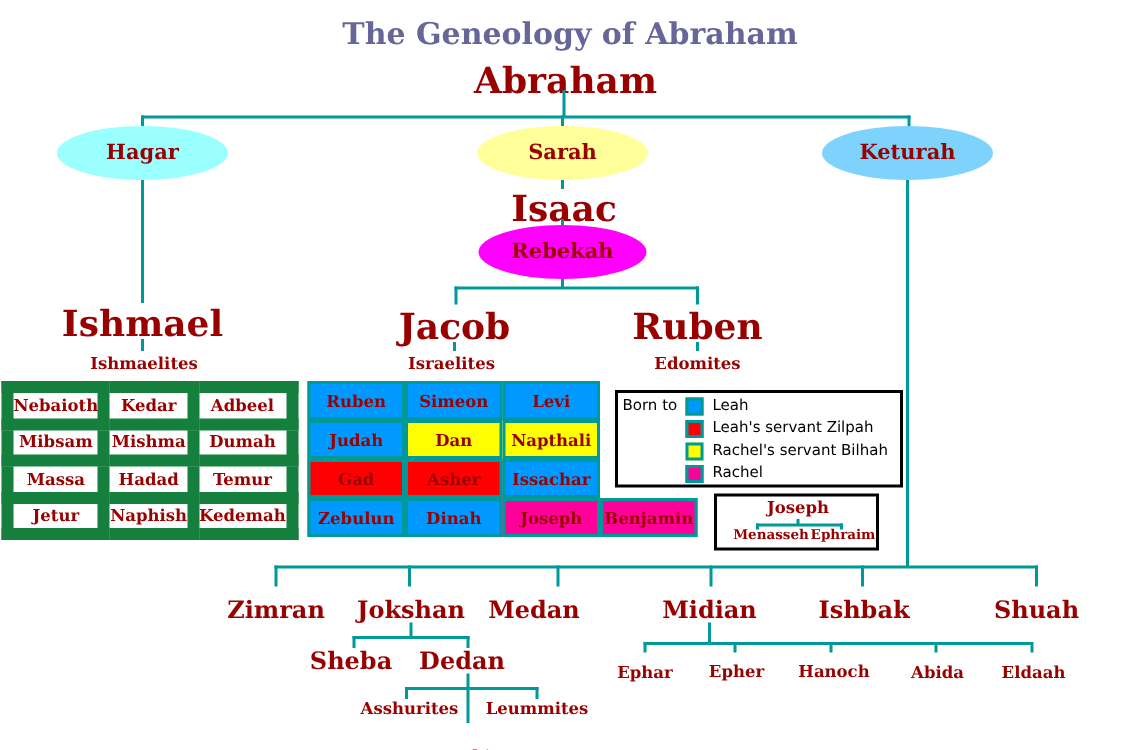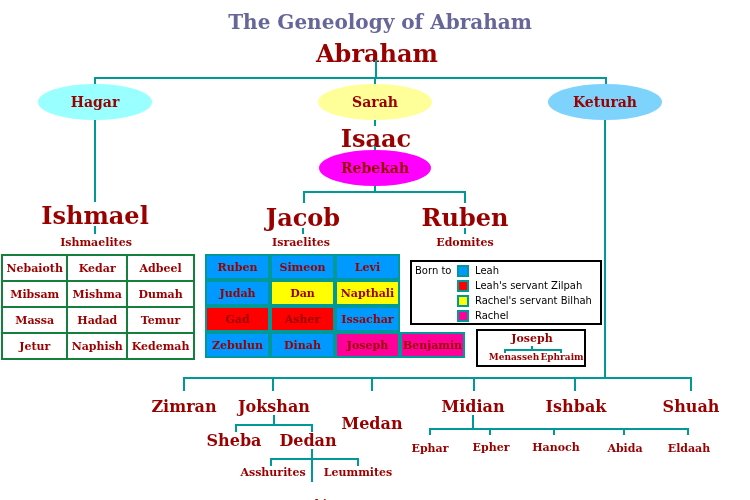--- a/index.html
+++ b/index.html
@@ -10,21 +10,21 @@
   .txt { position: absolute; color: #990000; font-weight: bold; white-space: nowrap;
          text-align: center; transform: translateX(-50%); }
   .title { color: #666699; font-size: 20px; }
   .big { font-size: 24px; }
   .med { font-size: 16px; }
   .sm { font-size: 11px; }
   .xs { font-size: 10px; }
   .ellipse { position: absolute; border-radius: 50%; display: flex; align-items: center;
              justify-content: center; color: #990000; font-weight: bold; font-size: 14px; text-align: center; }
   table.grid { position: absolute; border-collapse: collapse; }
-  table.grid td { border: 2px solid #15803d; text-align: center; color: #990000;
+  table.grid td { border: 8px solid #15803d; text-align: center; color: #990000;
                   font-weight: bold; font-size: 11px; padding: 0; }
   .legend { position: absolute; border: 2px solid #000; background: #fff;
             font-family: "DejaVu Sans", sans-serif; font-size: 10px; color: #000; }
   .legend .row { display: flex; align-items: center; height: 15px; }
   .sw { display: inline-block; width: 8px; height: 8px; border: 2px solid #009999; margin-right: 6px; }
 </style>
 </head>
 <body>
 
 <div class="txt title" style="left:380px; top:10px;">The Geneology of Abraham</div>
@@ -150,21 +150,21 @@
 <div class="line" style="left:183px; top:377px; width:509px; height:2px;"></div>
 <div class="line" style="left:183px; top:377px; width:2px; height:14px;"></div>
 <div class="line" style="left:272px; top:377px; width:2px; height:14px;"></div>
 <div class="line" style="left:371px; top:377px; width:2px; height:14px;"></div>
 <div class="line" style="left:473px; top:377px; width:2px; height:14px;"></div>
 <div class="line" style="left:574px; top:377px; width:2px; height:14px;"></div>
 <div class="line" style="left:690px; top:377px; width:2px; height:14px;"></div>
 
 <div class="txt med" style="left:184px; top:397px;">Zimran</div>
 <div class="txt med" style="left:274px; top:397px;">Jokshan</div>
-<div class="txt med" style="left:372px; top:397px;margin-top:17px;">Medan</div>
+<div class="txt med" style="left:356px; top:397px;">Medan</div>
 <div class="txt med" style="left:473px; top:397px;">Midian</div>
 <div class="txt med" style="left:576px; top:397px;">Ishbak</div>
 <div class="txt med" style="left:691px; top:397px;">Shuah</div>
 
 <div class="line" style="left:273px; top:415px; width:2px; height:10px;"></div>
 <div class="line" style="left:235px; top:424px; width:78px; height:2px;"></div>
 <div class="line" style="left:235px; top:424px; width:2px; height:8px;"></div>
 <div class="line" style="left:311px; top:424px; width:2px; height:8px;"></div>
 <div class="txt med" style="left:234px; top:431px;">Sheba</div>
 <div class="txt med" style="left:308px; top:431px;">Dedan</div>

